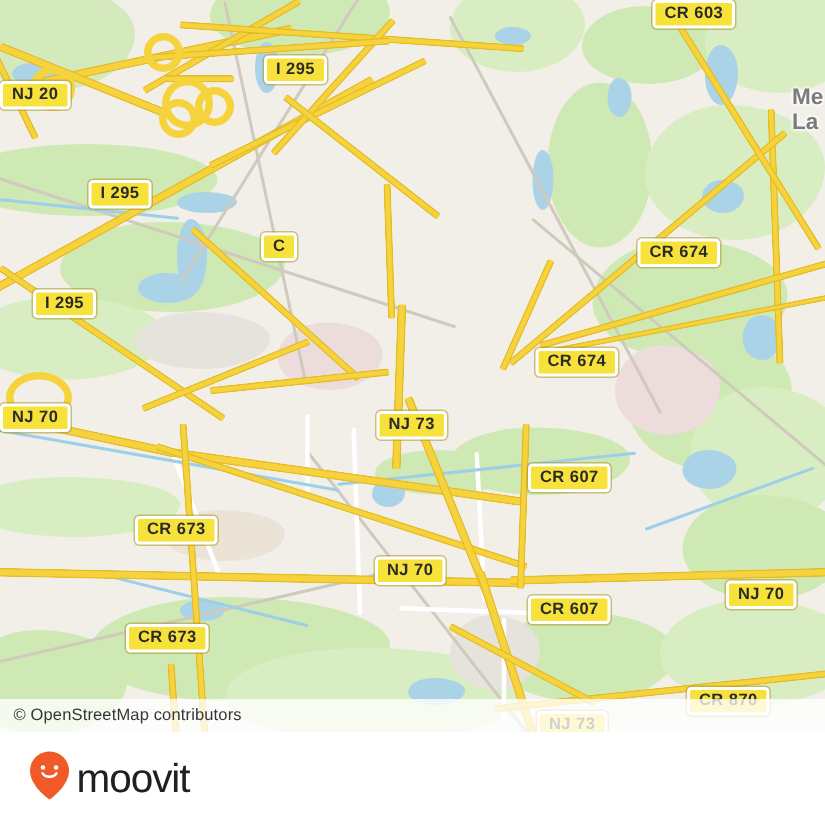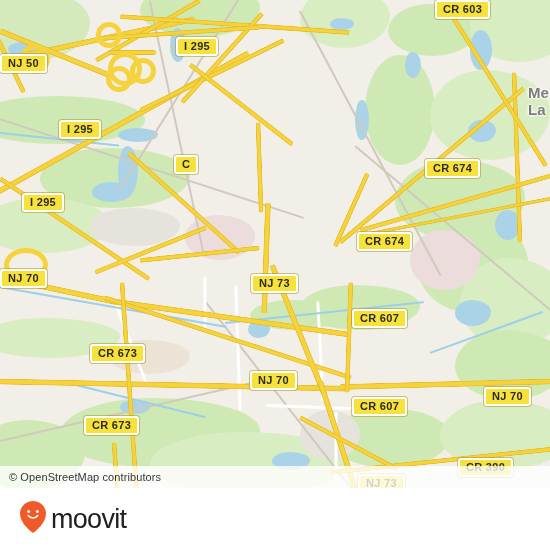--- a/index.html
+++ b/index.html
@@ -272,37 +272,37 @@
 
       <div class="road mway" style="left:0px;   top:176px; width:180px; height:5px; transform:rotate(34deg);"></div>
       <div class="road mway" style="left:128px; top:150px; width:150px; height:5px; transform:rotate(42deg);"></div>
       <div class="road mway" style="left:140px; top:258px; width:120px; height:5px; transform:rotate(-6deg);"></div>
       <div class="road mway" style="left:95px;  top:270px; width:120px; height:5px; transform:rotate(-22deg);"></div>
     </div>
 
     <div class="landlayer" id="shield-layer">
         <div class="shield" style="left: 435px; top: 0px;">CR 603</div>
         <div class="shield" style="left: 176px; top: 37px;">I 295</div>
-        <div class="shield" style="left: 0px; top: 54px;">NJ 50</div>
+        <div class="shield" style="left: 0px; top: 54px;">NJ 20</div>
         <div class="shield" style="left: 59px; top: 120px;">I 295</div>
         <div class="shield" style="left: 425px; top: 159px;">CR 674</div>
         <div class="shield" style="left: 174px; top: 155px;">C</div>
         <div class="shield" style="left: 22px; top: 193px;">I 295</div>
         <div class="shield" style="left: 357px; top: 232px;">CR 674</div>
         <div class="shield" style="left: 0px; top: 269px;">NJ 70</div>
         <div class="shield" style="left: 251px; top: 274px;">NJ 73</div>
         <div class="shield" style="left: 352px; top: 309px;">CR 607</div>
         <div class="shield" style="left: 90px; top: 344px;">CR 673</div>
         <div class="shield" style="left: 250px; top: 371px;">NJ 70</div>
         <div class="shield" style="left: 484px; top: 387px;">NJ 70</div>
         <div class="shield" style="left: 352px; top: 397px;">CR 607</div>
         <div class="shield" style="left: 84px; top: 416px;">CR 673</div>
-        <div class="shield" style="left: 458px; top: 458px;">CR 390</div>
+        <div class="shield" style="left: 458px; top: 458px;">CR 870</div>
         <div class="shield" style="left: 358px; top: 474px;">NJ 73</div>
-        <div class="placelbl" style="left: 528px; top: 84px;">
+        <div class="placelbl" style="left: 528px; top: 56px;">
           <div>Me</div>
           <div>La</div>
         </div>
       </div>
 
 
     <div id="attrib">
       <span class="txt">© OpenStreetMap contributors</span>
     </div>
   </div>

